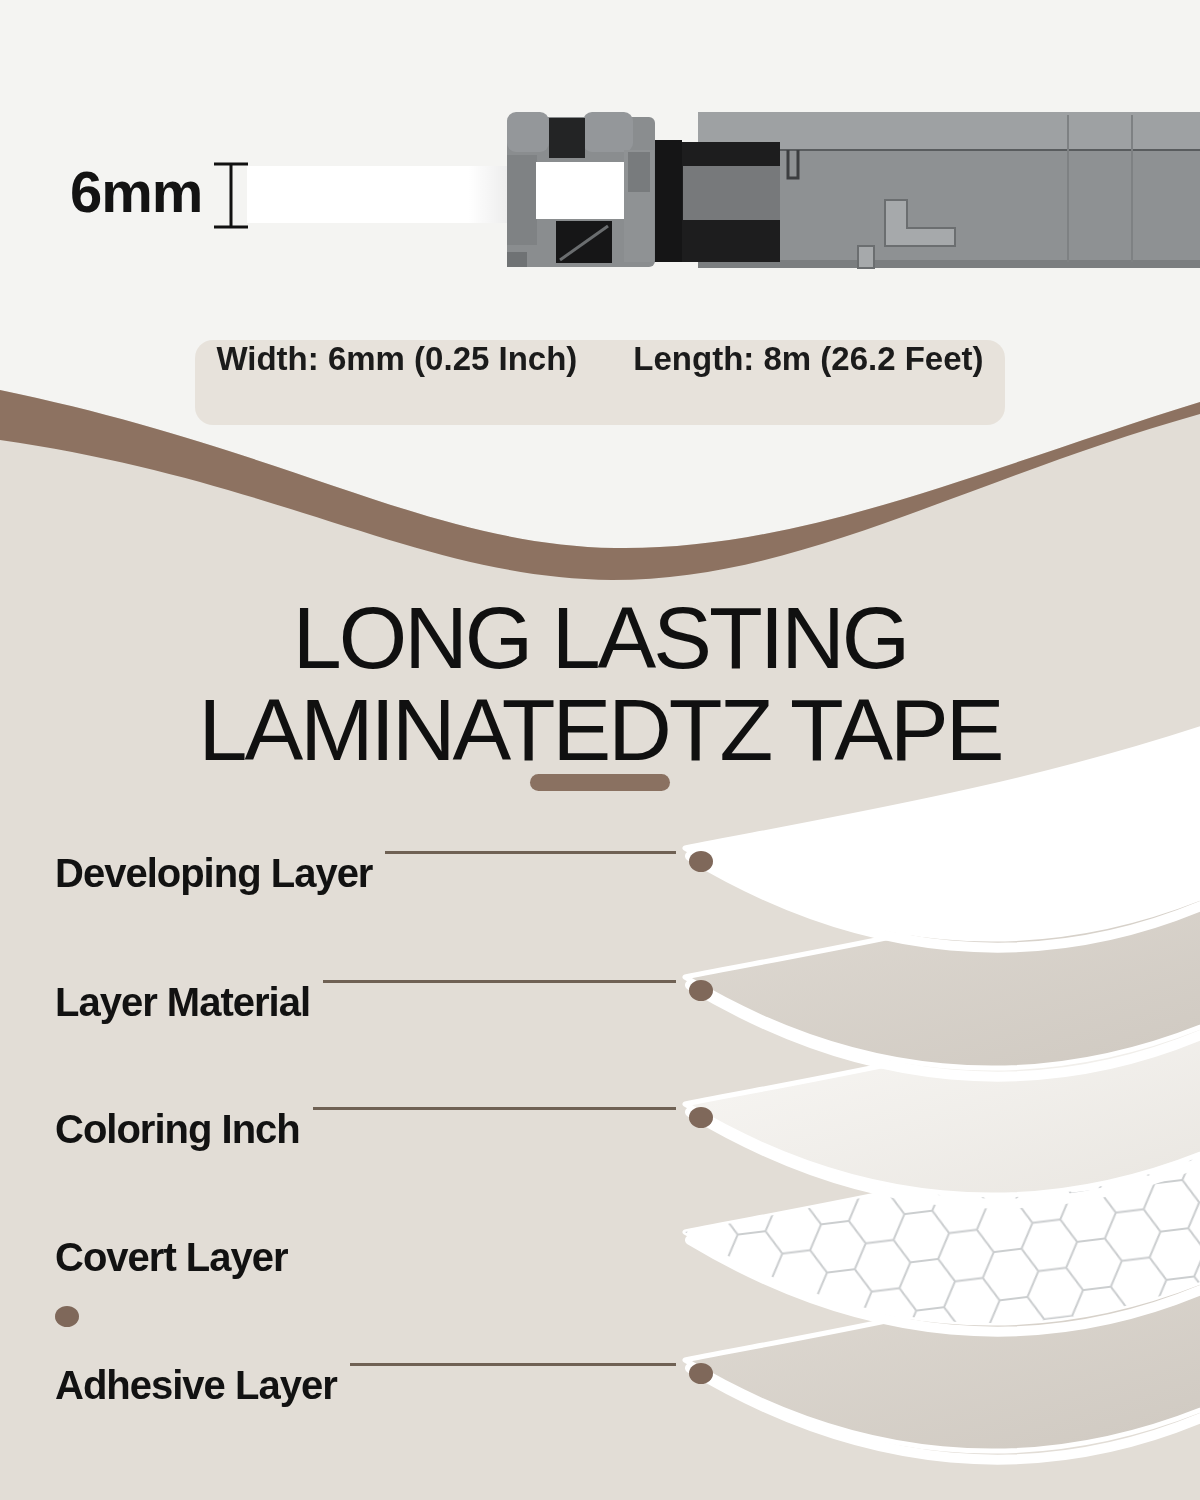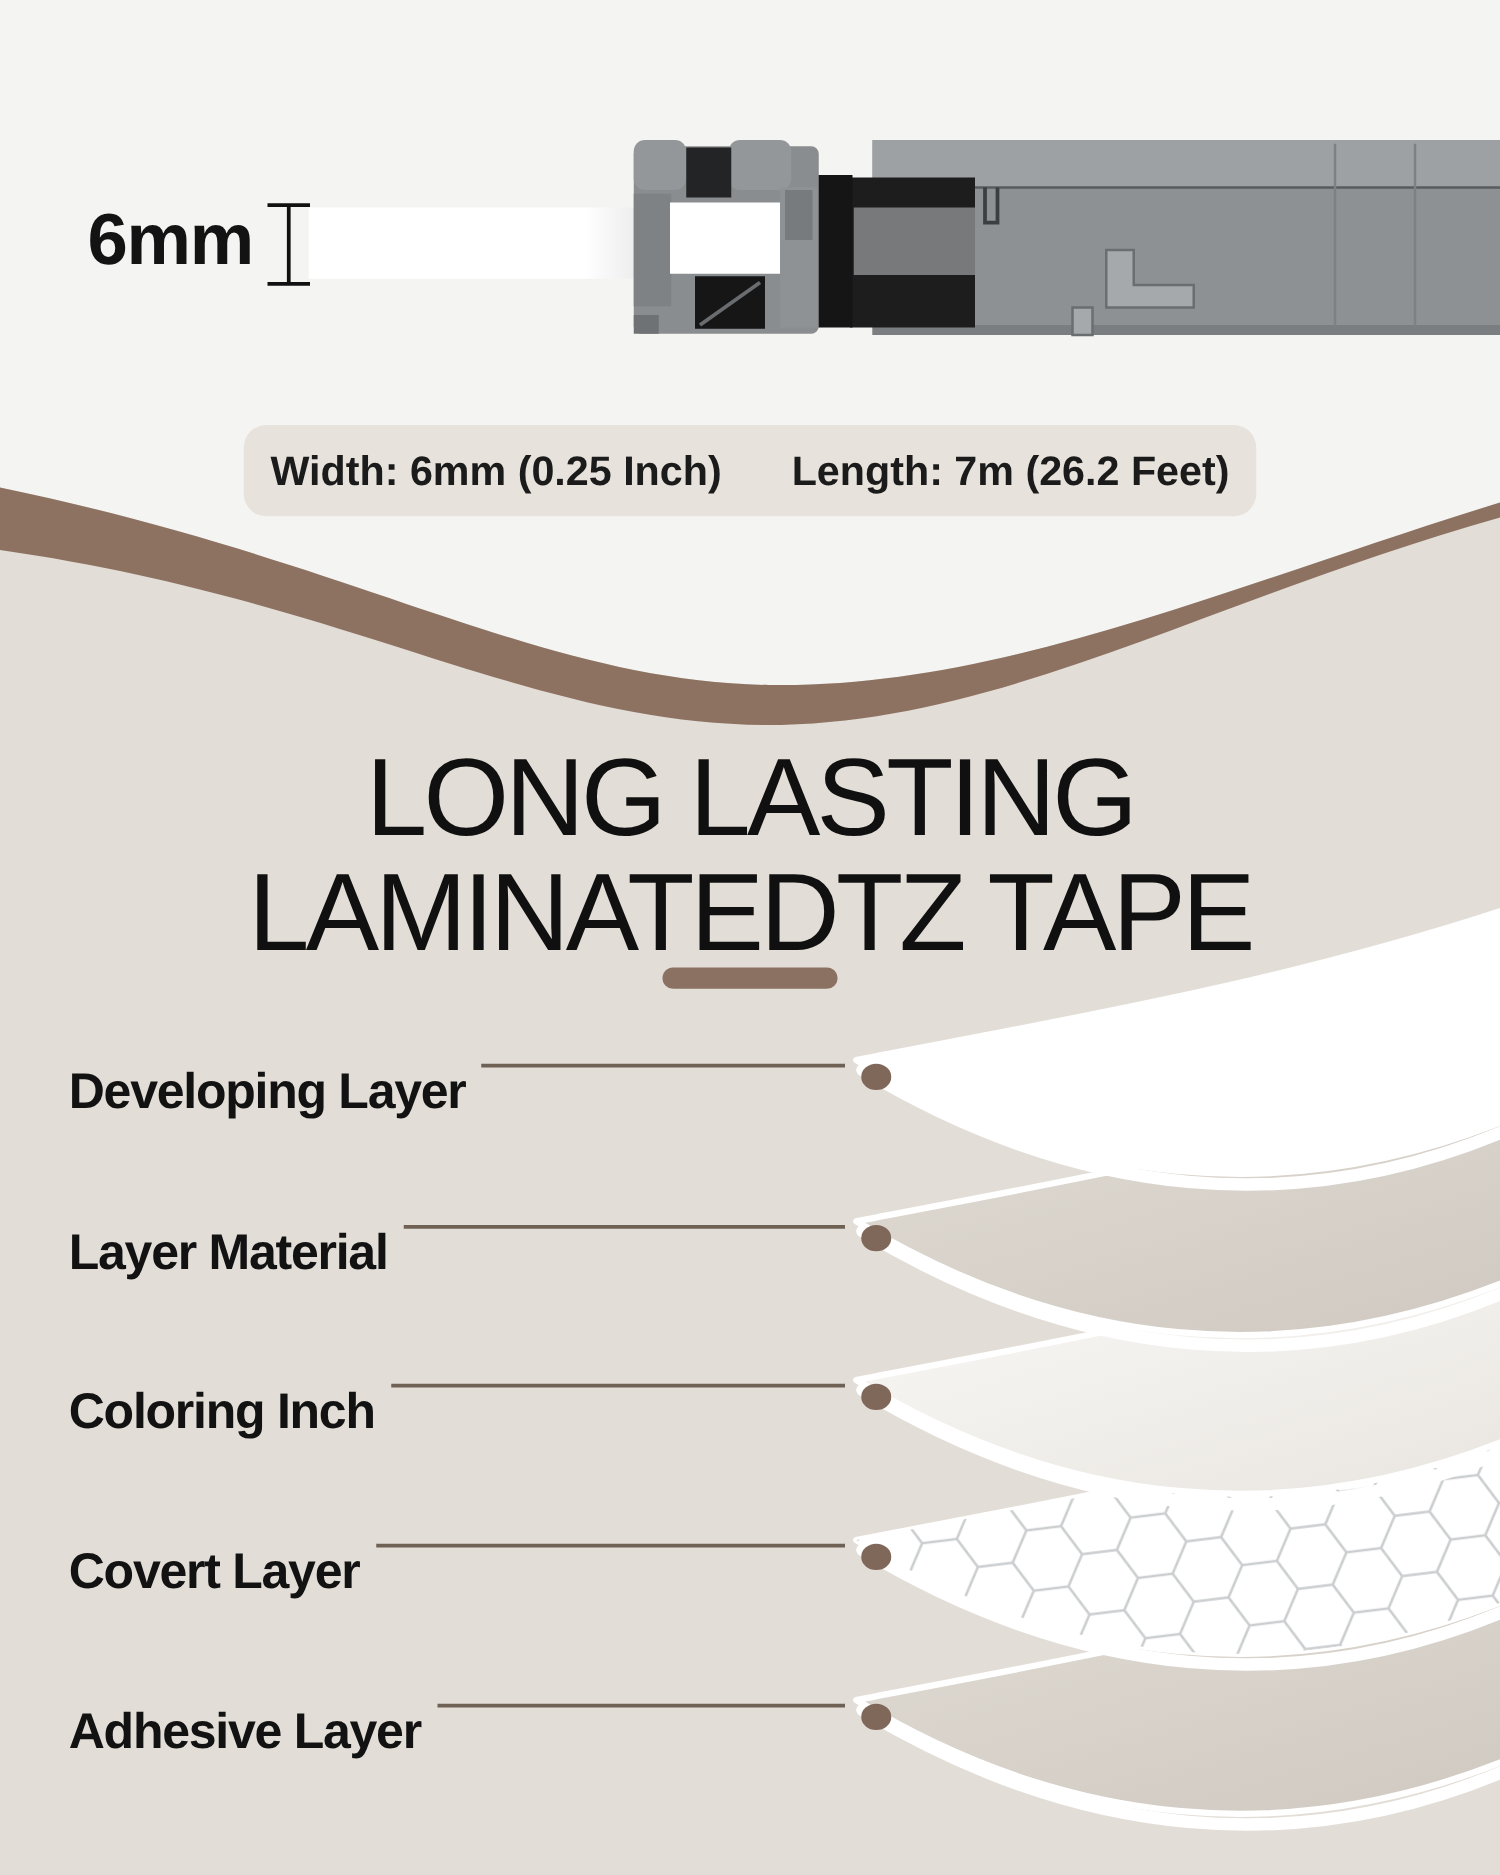--- a/index.html
+++ b/index.html
@@ -1,22 +1,22 @@
 <!DOCTYPE html>
 <html><head>
 <meta charset="utf-8">
 <style>
   html,body{margin:0;padding:0;background:#e2ddd6;}
   #stage{position:relative;width:1200px;height:1500px;overflow:hidden;
          font-family:"Liberation Sans",sans-serif;background:#4d7c0f;}
   #base-art{position:absolute;left:0;top:0;}
   .txt{position:absolute;color:#131313;}
   #width-label{left:70px;top:158px;font-size:58px;font-weight:bold;letter-spacing:-1px;}
-  #spec-badge{position:absolute;left:195px;top:340px;width:810px;height:73px;
-              background:#e7e2db;border-radius:18px;display:flex;align-items:center;
+  #spec-badge{position:absolute;left:195px;top:340px;width:810px;height:85px;
+              background:#e7e2db;border-radius:18px;display:flex;
               justify-content:center;gap:56px;font-size:33px;font-weight:bold;color:#1b1b1b;}
   #section-title{left:0;top:592px;width:1200px;text-align:center;
                  font-size:88px;font-weight:normal;letter-spacing:-3px;line-height:1.04;color:#101010;}
   #title-dash{position:absolute;left:530px;top:774px;width:140px;height:17px;
               border-radius:9px;background:#8a7161;}
   .layer-row{position:absolute;left:55px;width:658px;height:52px;
              display:flex;align-items:flex-start;gap:13px;}
   .layer-label{font-size:40px;font-weight:bold;letter-spacing:-1px;color:#121212;white-space:nowrap;}
   .connector-line{flex:1;height:3px;background:#6f6154;}
   .connector-dot{width:24px;height:21px;border-radius:50%;background:#7f685a;flex:0 0 auto;}
@@ -109,21 +109,21 @@
 
       <path d="M690,856 C860,958 1040,978 1215,900" fill="none" stroke="#ffffff" stroke-width="10" stroke-linecap="round"></path>
       <path d="M685,848 C850,816 1030,786 1215,724 L1215,892 C1030,970 850,948 685,848 Z" fill="#ffffff" stroke="#ffffff" stroke-width="5" stroke-linejoin="round"></path>
     </g>
   </svg>
 
   <div id="width-label" class="txt">6mm</div>
 
   <div id="spec-badge">
     <span>Width: 6mm (0.25 Inch)</span>
-    <span>Length: 7m (26.2 Feet)</span>
+    <span>Length: 8m (26.2 Feet)</span>
   </div>
 
   <div id="section-title" class="txt">
     <div>LONG LASTING</div>
     <div>LAMINATEDTZ TAPE</div>
   </div>
 
   <div id="title-dash"></div>
 
   <div class="layer-row" style="top:851px;">
@@ -134,21 +134,21 @@
   <div class="layer-row" style="top:980px;">
     <span class="layer-label">Layer Material</span>
     <span class="connector-line"></span>
     <span class="connector-dot"></span>
   </div>
   <div class="layer-row" style="top:1107px;">
     <span class="layer-label">Coloring Inch</span>
     <span class="connector-line"></span>
     <span class="connector-dot"></span>
   </div>
-  <div class="layer-row" style="top:1235px;">
+  <div class="layer-row" style="top:1235px;flex-direction:column;">
     <span class="layer-label">Covert Layer</span>
     <span class="connector-line"></span>
     <span class="connector-dot"></span>
   </div>
   <div class="layer-row" style="top:1363px;">
     <span class="layer-label">Adhesive Layer</span>
     <span class="connector-line"></span>
     <span class="connector-dot"></span>
   </div>
 

